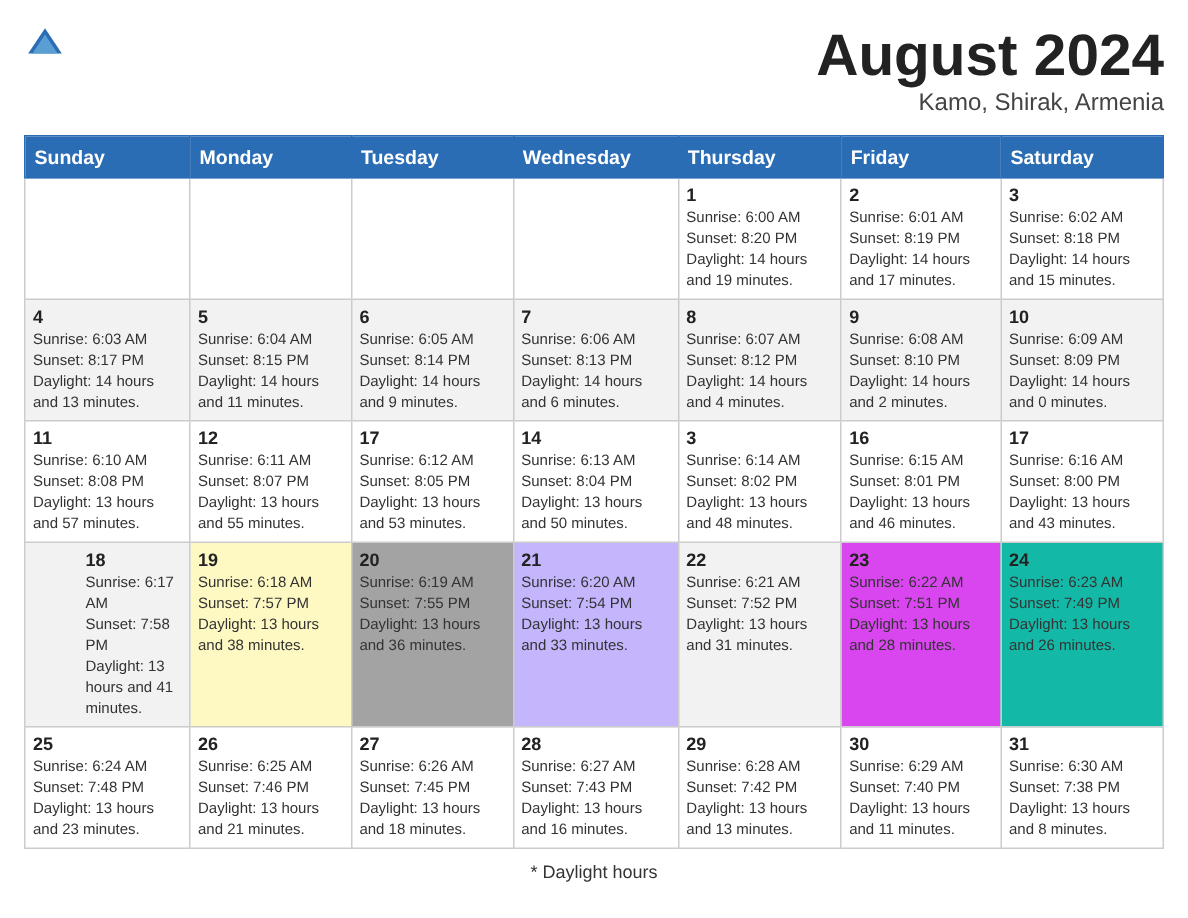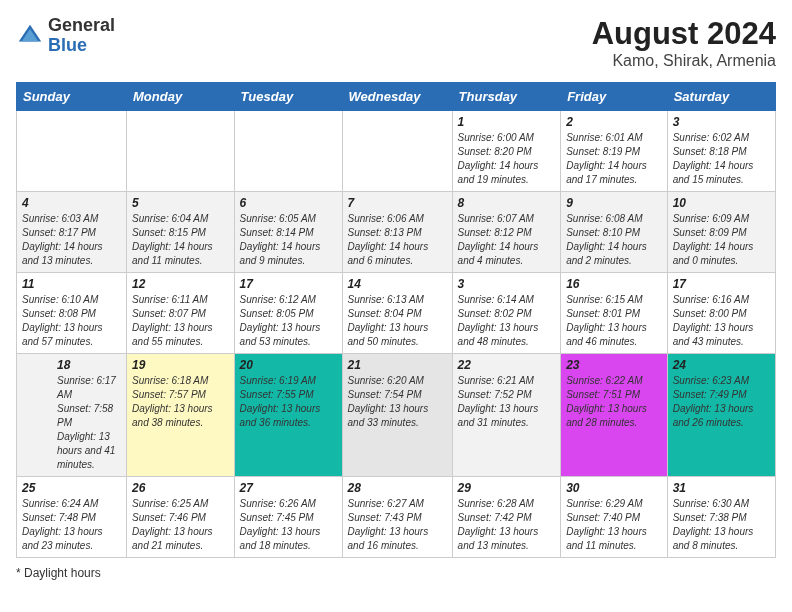--- a/index.html
+++ b/index.html
@@ -29,34 +29,33 @@
     .logo-text span.general { color: #333; }
     .logo-text span.blue { color: #2a6db5; }
     .logo-icon {
       width: 28px;
       height: 28px;
     }
     .title-block {
       text-align: right;
     }
     .title-block h1 {
-      font-size: 31px;
+      font-size: 39px;
       font-weight: bold;
       color: #222;
     }
     .title-block h2 {
       font-size: 16px;
       color: #444;
       font-weight: normal;
     }
     .calendar-table {
       width: 100%;
       border-collapse: collapse;
       font-size: 11px;
-      font-style: italic;
     }
     .calendar-table th {
       background: #2a6db5;
       color: #fff;
       text-align: left;
       padding: 6px 6px;
       font-size: 13px;
       font-weight: bold;
       border: 1px solid #2a6db5;
     }
@@ -85,36 +84,32 @@
     }
     .day-info {
       font-size: 10px;
       color: #333;
       line-height: 1.4;
     }
     .footer-note {
       margin-top: 8px;
       font-size: 12px;
       color: #333;
-      text-align: left;
+      text-align: center;
     }
   </style>
 </head>
 <body>
 
 <div class="header">
   <div class="logo">
     <svg class="logo-icon" viewBox="0 0 40 40">
       <polygon points="20,4 36,28 4,28" fill="#2a6db5"></polygon>
       <polygon points="20,10 32,28 8,28" fill="#5a9fd4"></polygon>
     </svg>
-    <div class="logo-text">
-      <span class="general">General</span><br>
-      <span class="blue">Blue</span>
-    </div>
   </div>
   <div class="title-block">
     <h1>August 2024</h1>
     <h2>Kamo, Shirak, Armenia</h2>
   </div>
 </div>
 
 <table class="calendar-table">
   <thead>
     <tr>
@@ -208,25 +203,25 @@
       </tr>
       <tr>
         <td style="background: rgb(242, 242, 242); padding-left: 40px;">
           <div class="day-num">18</div>
           <div class="day-info">Sunrise: 6:17 AM<br>Sunset: 7:58 PM<br>Daylight: 13 hours and 41 minutes.</div>
         </td>
         <td style="background: #fef9c3;">
           <div class="day-num">19</div>
           <div class="day-info">Sunrise: 6:18 AM<br>Sunset: 7:57 PM<br>Daylight: 13 hours and 38 minutes.</div>
         </td>
-        <td style="background: #14b8a6;">
+        <td style="background: #a3a3a3;">
           <div class="day-num">20</div>
           <div class="day-info">Sunrise: 6:19 AM<br>Sunset: 7:55 PM<br>Daylight: 13 hours and 36 minutes.</div>
         </td>
-        <td style="background: #e5e5e5; margin-top: 40px;">
+        <td style="background: #c4b5fd; margin-top: 40px;">
           <div class="day-num">21</div>
           <div class="day-info">Sunrise: 6:20 AM<br>Sunset: 7:54 PM<br>Daylight: 13 hours and 33 minutes.</div>
         </td>
         <td style="background: rgb(242, 242, 242);">
           <div class="day-num">22</div>
           <div class="day-info">Sunrise: 6:21 AM<br>Sunset: 7:52 PM<br>Daylight: 13 hours and 31 minutes.</div>
         </td>
         <td style="background: #d946ef;">
           <div class="day-num">23</div>
           <div class="day-info">Sunrise: 6:22 AM<br>Sunset: 7:51 PM<br>Daylight: 13 hours and 28 minutes.</div>

